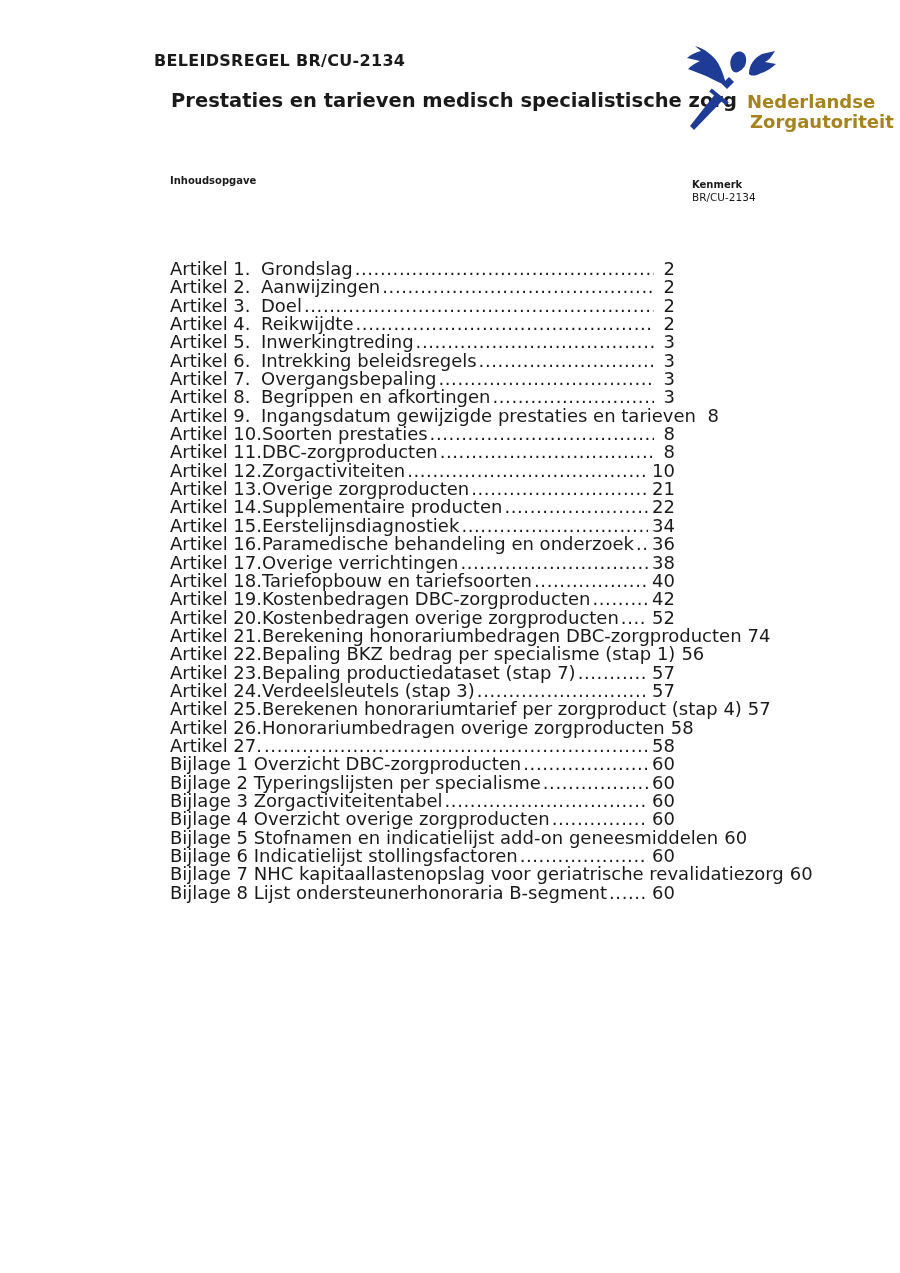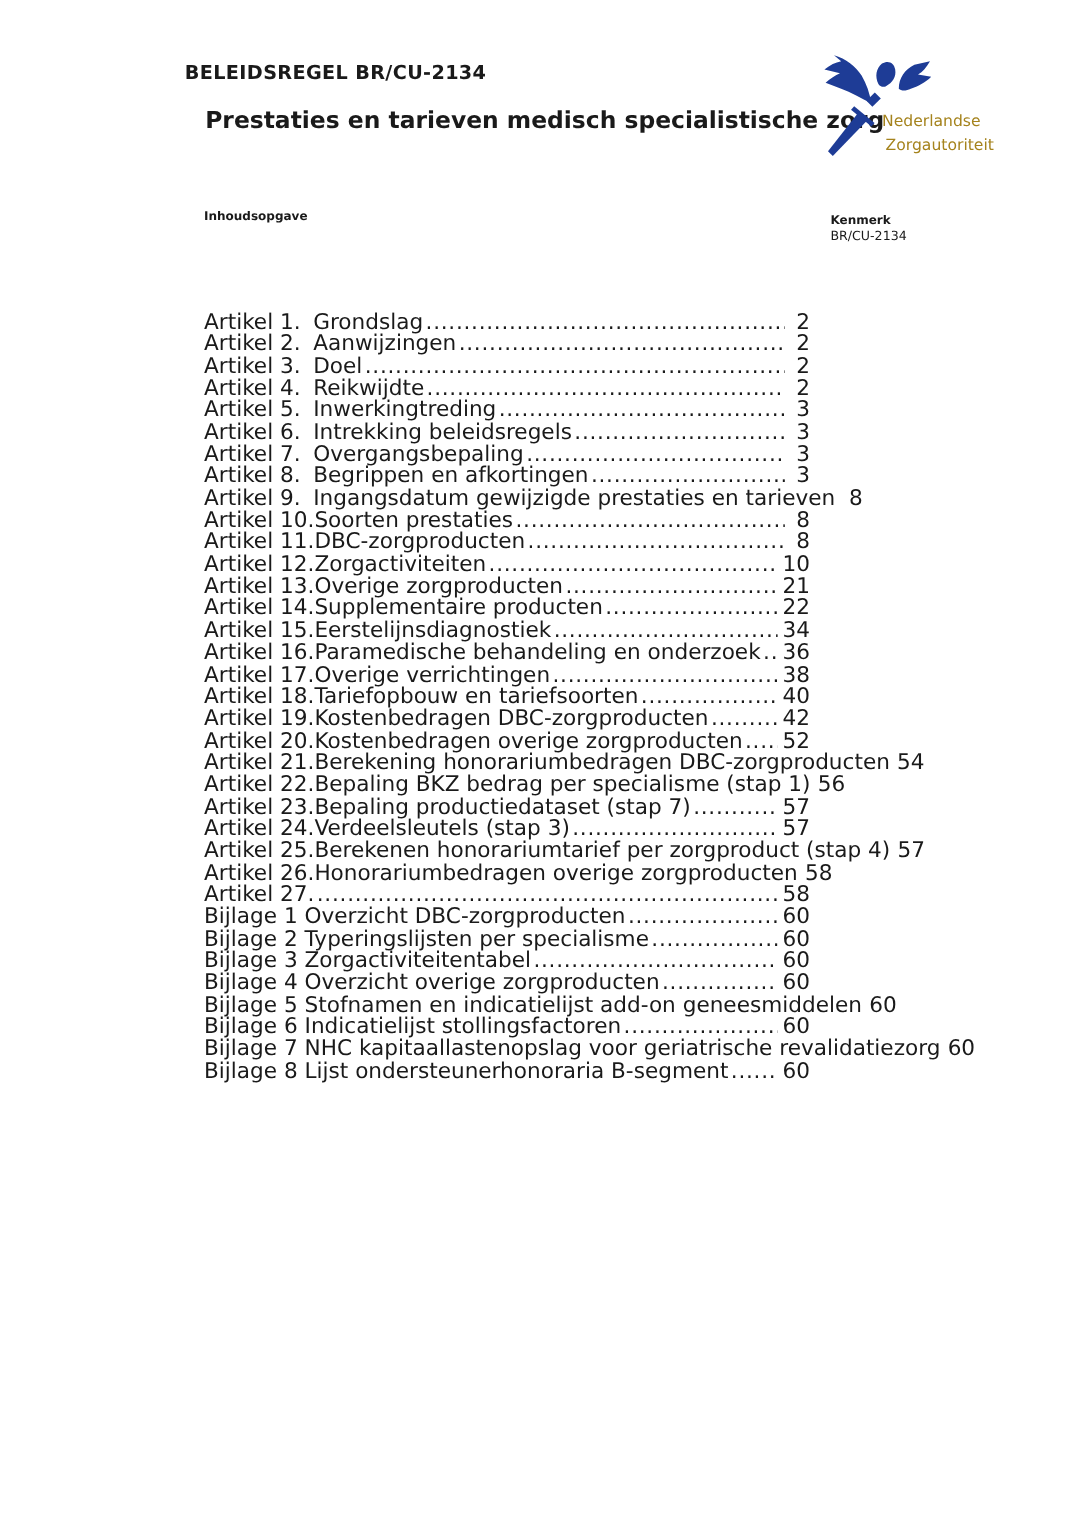--- a/index.html
+++ b/index.html
@@ -17,22 +17,22 @@
     letter-spacing:0.3px; white-space:nowrap;
   }
   .doc-subtitle {
     position:absolute; left:171px; top:90px;
     font-size:19.5px; font-weight:bold; line-height:1.1;
     white-space:nowrap;
   }
   .logo { position:absolute; left:683px; top:36px; width:200px; height:110px; }
   .logo-emblem { position:absolute; left:0; top:0; width:100px; height:100px; }
   .logo-wordmark {
-    position:absolute; left:52px; top:56px;
-    font-weight:normal; font-size:13px; line-height:20px;
+    position:absolute; left:64px; top:56px;
+    font-weight:bold; font-size:18px; line-height:20px;
     white-space:nowrap;
   }
   .logo-wordmark .line2 { margin-left:3px; }
   .kenmerk { position:absolute; left:692px; top:178px; line-height:13px; }
   .kenmerk-label { font-size:10px; font-weight:bold; display:block; }
   .kenmerk-value { font-size:10.5px; display:block; }
   .toc-heading {
     position:absolute; left:170px; top:175px;
     font-size:10px; font-weight:bold; white-space:nowrap;
   }
@@ -229,21 +229,21 @@
     <span class="toc-label">Artikel 20.</span>
     <span class="toc-title">Kostenbedragen overige zorgproducten</span>
     <span class="dots"></span>
     <span class="toc-page">52</span>
   </div>
 
   <div class="toc-row">
     <span class="toc-label">Artikel 21.</span>
     <span class="toc-title">Berekening honorariumbedragen DBC-zorgproducten</span>
     <span class="dots"></span>
-    <span class="toc-page">54</span>
+    <span class="toc-page">74</span>
   </div>
 
   <div class="toc-row">
     <span class="toc-label">Artikel 22.</span>
     <span class="toc-title">Bepaling BKZ bedrag per specialisme (stap 1)</span>
     <span class="dots"></span>
     <span class="toc-page">56</span>
   </div>
 
   <div class="toc-row">

